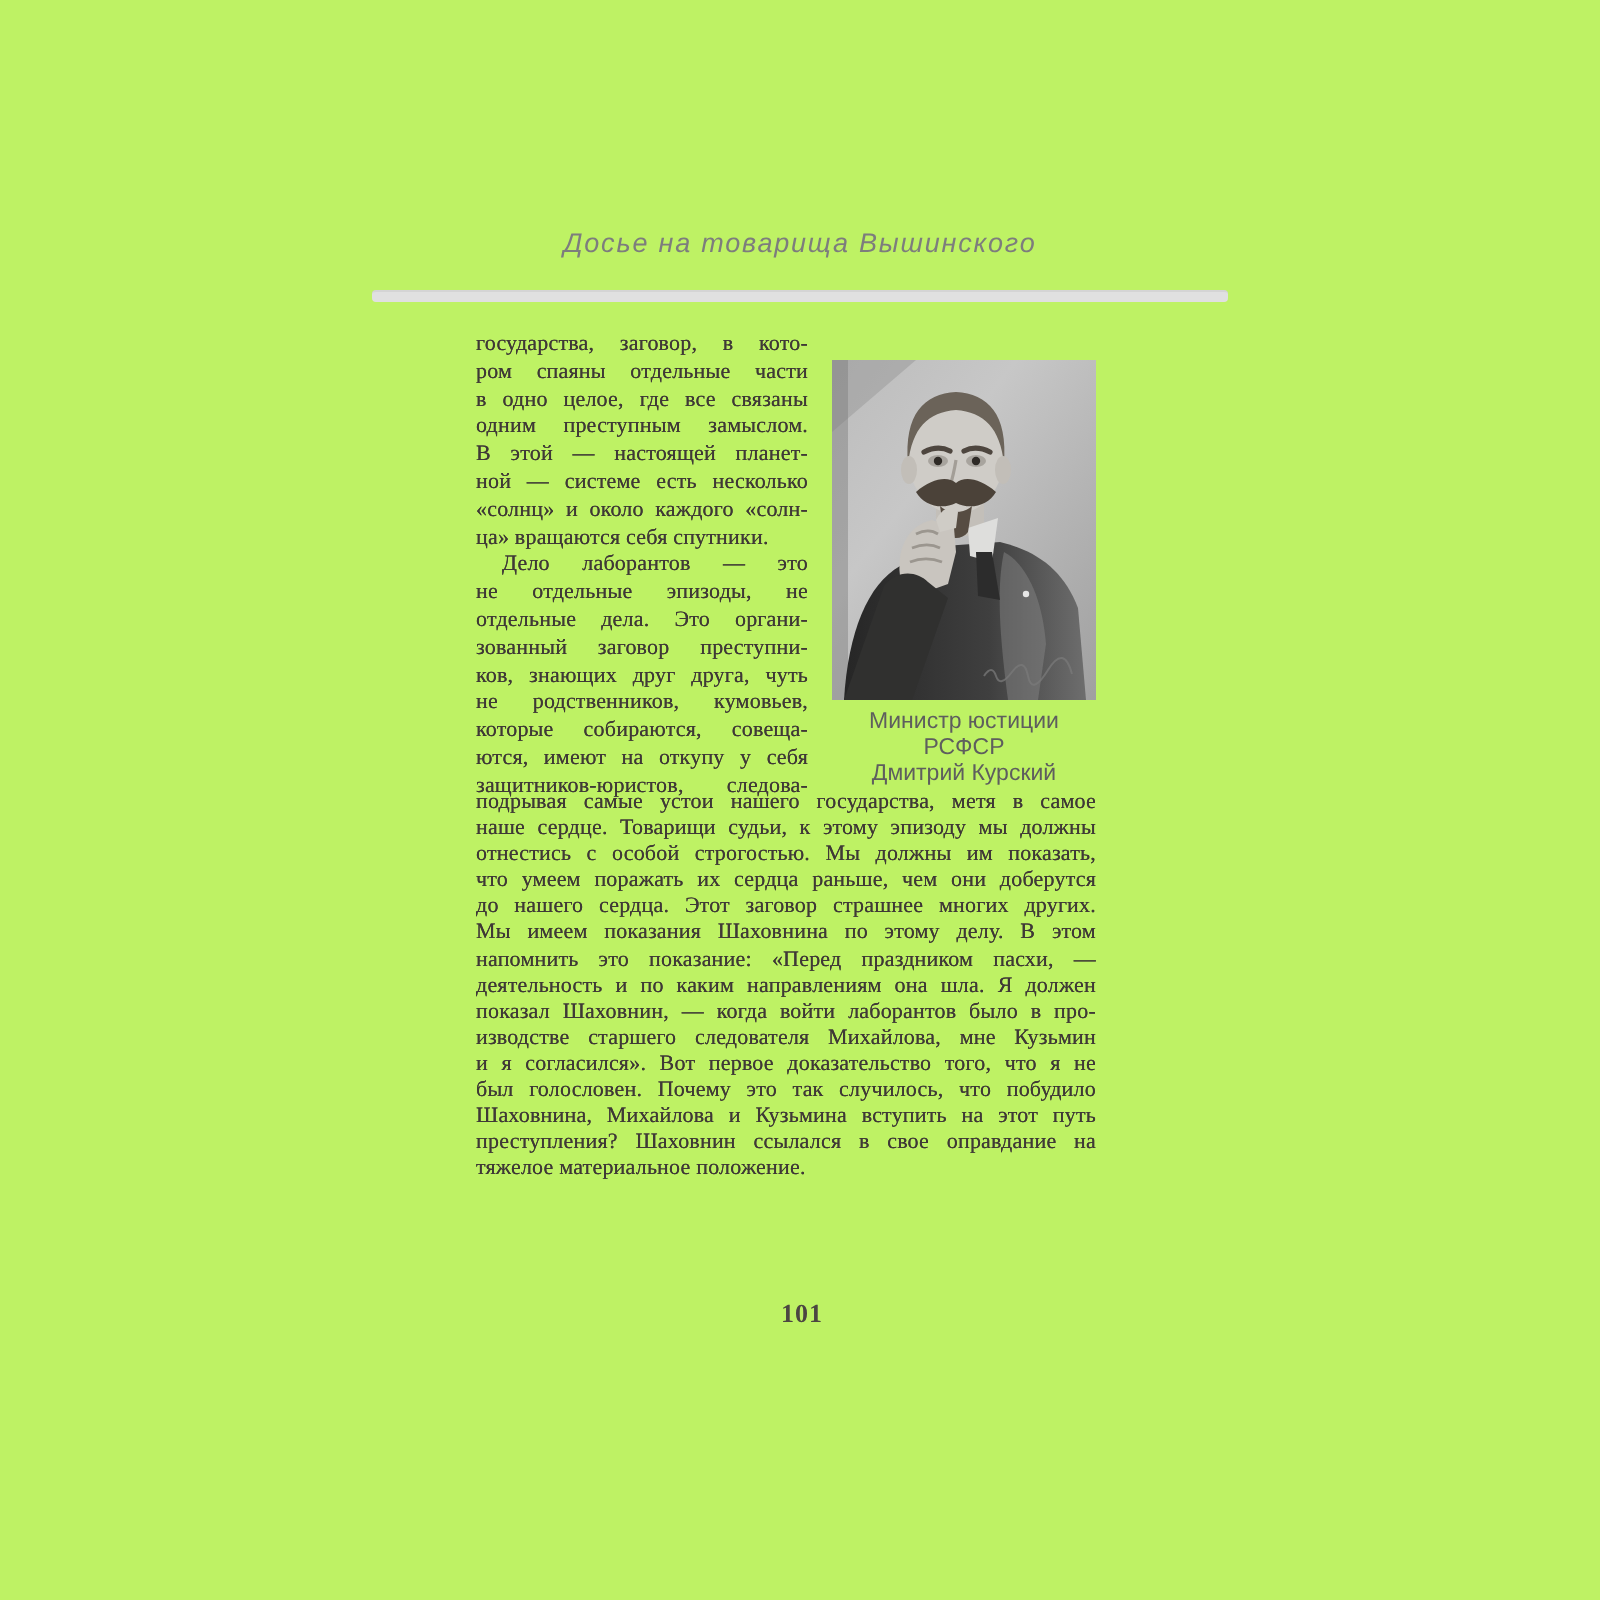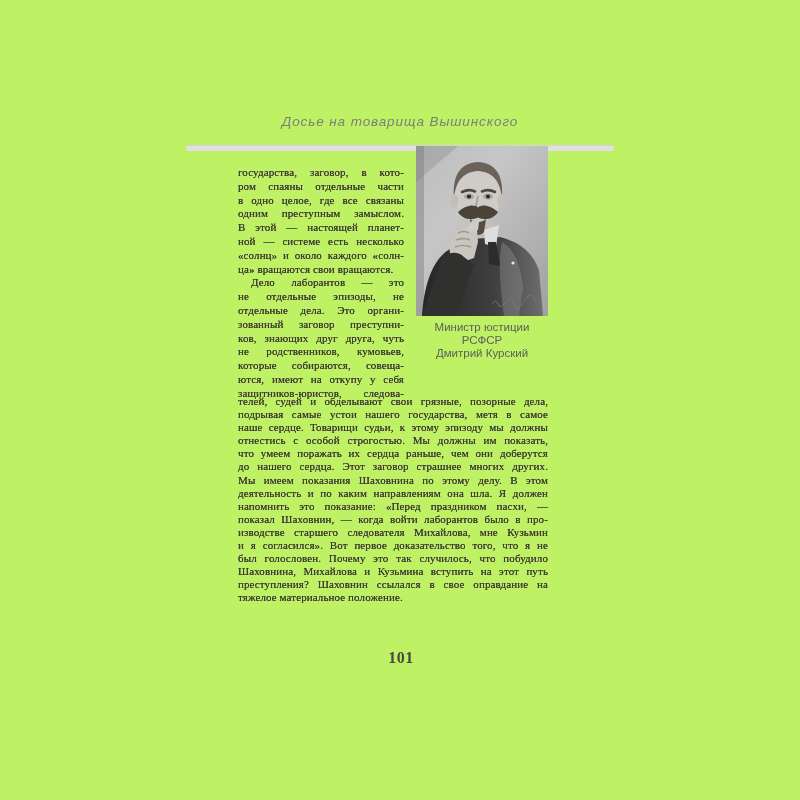--- a/index.html
+++ b/index.html
@@ -41,37 +41,37 @@
     text-shadow:0 0 0.3px #3f3936;
     letter-spacing:0.1px;
     white-space:nowrap;
   }
   .col-text .tline{line-height:13.8px;height:13.8px;}
   .full-text .tline{line-height:13.1px;height:13.1px;}
   .tline.just{white-space:normal;text-align:justify;text-align-last:justify;}
   .tline.ind{text-indent:13px;}
   .figure{
     position:absolute;
-    left:416px;top:146px;width:132px;
+    left:416px;top:180px;width:132px;
   }
   .photo{display:block;width:132px;height:170px;}
   .caption{
     position:absolute;
     left:-4px;top:175px;width:140px;
     text-align:center;
     font-family:"Liberation Sans", sans-serif;
     font-size:11.5px;
     line-height:13.2px;
     color:#5e5e5e;
   }
   .page-number{
     position:absolute;
     left:246px;top:649px;width:310px;
     text-align:center;
-    font-size:16px;
+    font-size:13px;
     font-weight:bold;
     letter-spacing:0.5px;
     color:#4c4642;
   }
 </style>
 </head>
 <body>
 
 <div class="page">
 
@@ -80,21 +80,21 @@
   <div class="rule"></div>
 
   <div class="col-text">
       <div class="tline just">государства, заговор, в кото-</div>
       <div class="tline just">ром спаяны отдельные части</div>
       <div class="tline just">в одно целое, где все связаны</div>
       <div class="tline just">одним преступным замыслом.</div>
       <div class="tline just">В этой — настоящей планет-</div>
       <div class="tline just">ной — системе есть несколько</div>
       <div class="tline just">«солнц» и около каждого «солн-</div>
-      <div class="tline">ца» вращаются свои вращаются.</div>
+      <div class="tline">ца» вращаются себя спутники.</div>
       <div class="tline just ind">Дело лаборантов — это</div>
       <div class="tline just">не отдельные эпизоды, не</div>
       <div class="tline just">отдельные дела. Это органи-</div>
       <div class="tline just">зованный заговор преступни-</div>
       <div class="tline just">ков, знающих друг друга, чуть</div>
       <div class="tline just">не родственников, кумовьев,</div>
       <div class="tline just">которые собираются, совеща-</div>
       <div class="tline just">ются, имеют на откупу у себя</div>
       <div class="tline just">защитников-юристов, следова-</div>
     </div>
@@ -151,29 +151,28 @@
       <path d="M76,158 q4,-6 6,0 t8,-2 t8,2 t10,-3 t12,2" stroke="#7a7a7a" stroke-width="1" fill="none" opacity="0.75"></path>
     </svg>
     <div class="caption">
       <div>Министр юстиции</div>
       <div>РСФСР</div>
       <div>Дмитрий Курский</div>
     </div>
   </div>
 
   <div class="full-text">
-      <div class="tline just">телей, судей и обделывают свои грязные, позорные дела,</div>
       <div class="tline just">подрывая самые устои нашего государства, метя в самое</div>
       <div class="tline just">наше сердце. Товарищи судьи, к этому эпизоду мы должны</div>
       <div class="tline just">отнестись с особой строгостью. Мы должны им показать,</div>
       <div class="tline just">что умеем поражать их сердца раньше, чем они доберутся</div>
       <div class="tline just">до нашего сердца. Этот заговор страшнее многих других.</div>
       <div class="tline just">Мы имеем показания Шаховнина по этому делу. В этом</div>
+      <div class="tline just">напомнить это показание: «Перед праздником пасхи, —</div>
       <div class="tline just">деятельность и по каким направлениям она шла. Я должен</div>
-      <div class="tline just">напомнить это показание: «Перед праздником пасхи, —</div>
       <div class="tline just">показал Шаховнин, — когда войти лаборантов было в про-</div>
       <div class="tline just">изводстве старшего следователя Михайлова, мне Кузьмин</div>
       <div class="tline just">и я согласился». Вот первое доказательство того, что я не</div>
       <div class="tline just">был голословен. Почему это так случилось, что побудило</div>
       <div class="tline just">Шаховнина, Михайлова и Кузьмина вступить на этот путь</div>
       <div class="tline just">преступления? Шаховнин ссылался в свое оправдание на</div>
       <div class="tline">тяжелое материальное положение.</div>
     </div>
 
   <div class="page-number">101</div>

